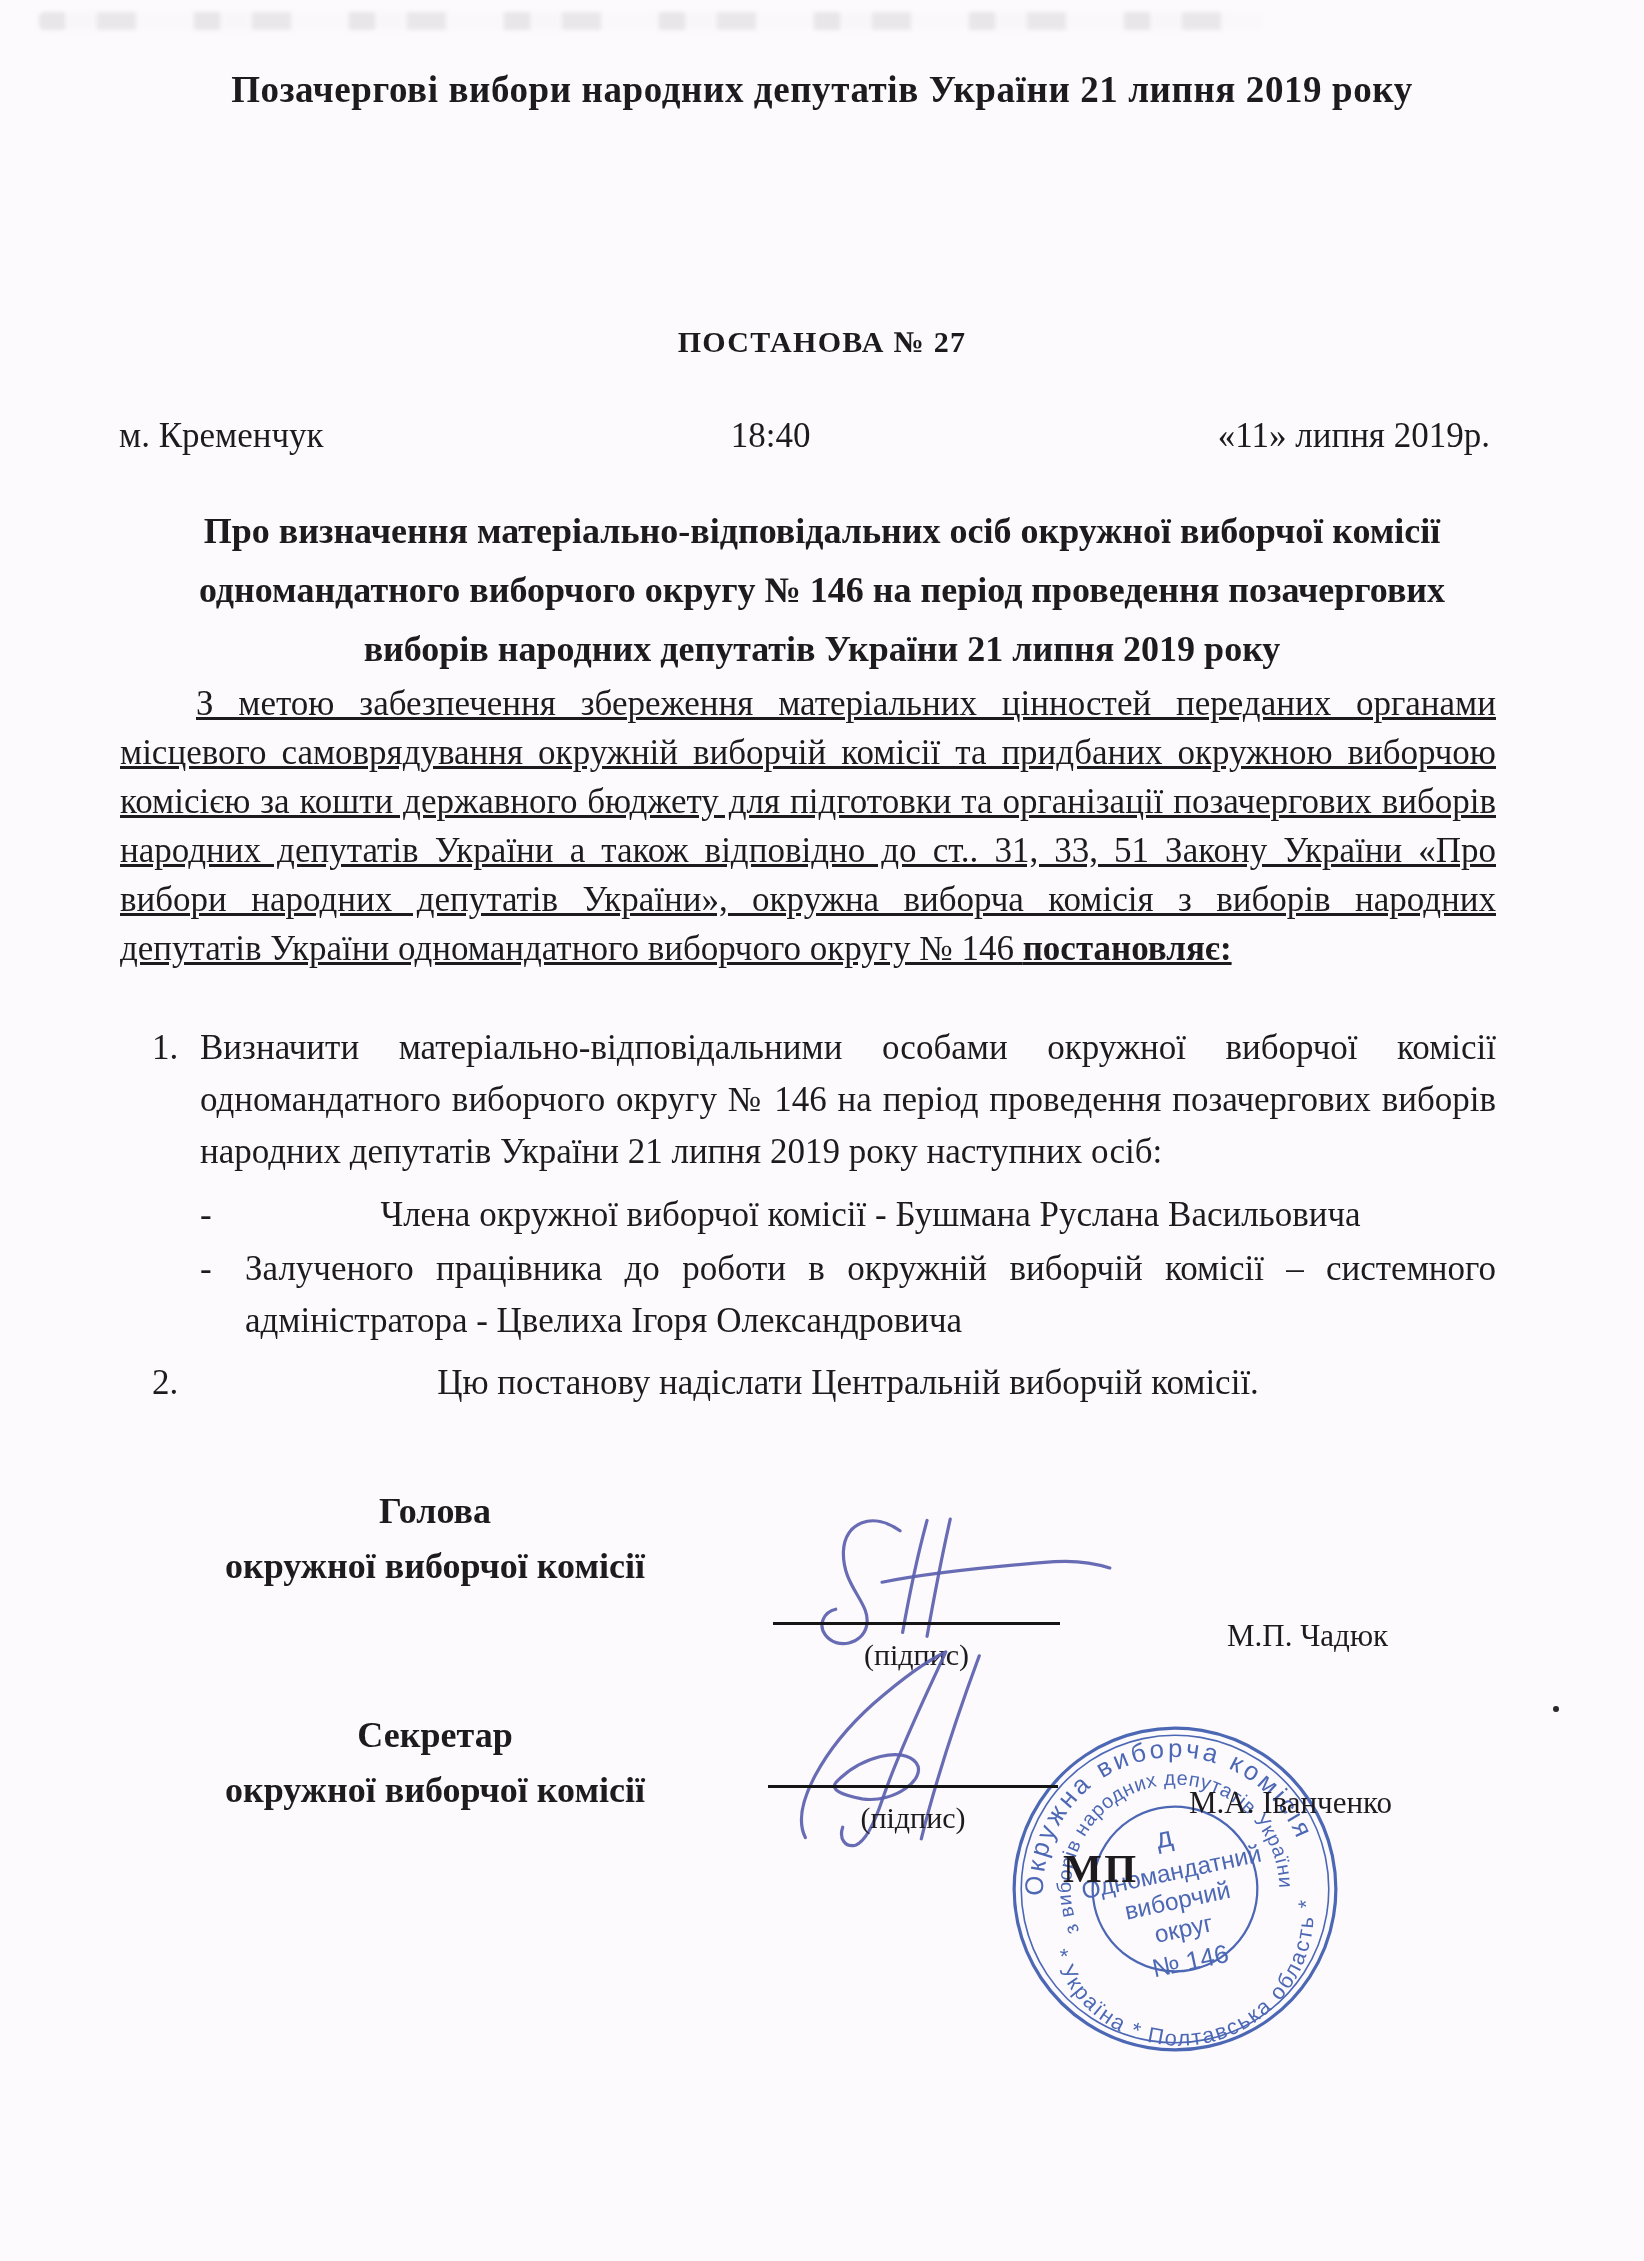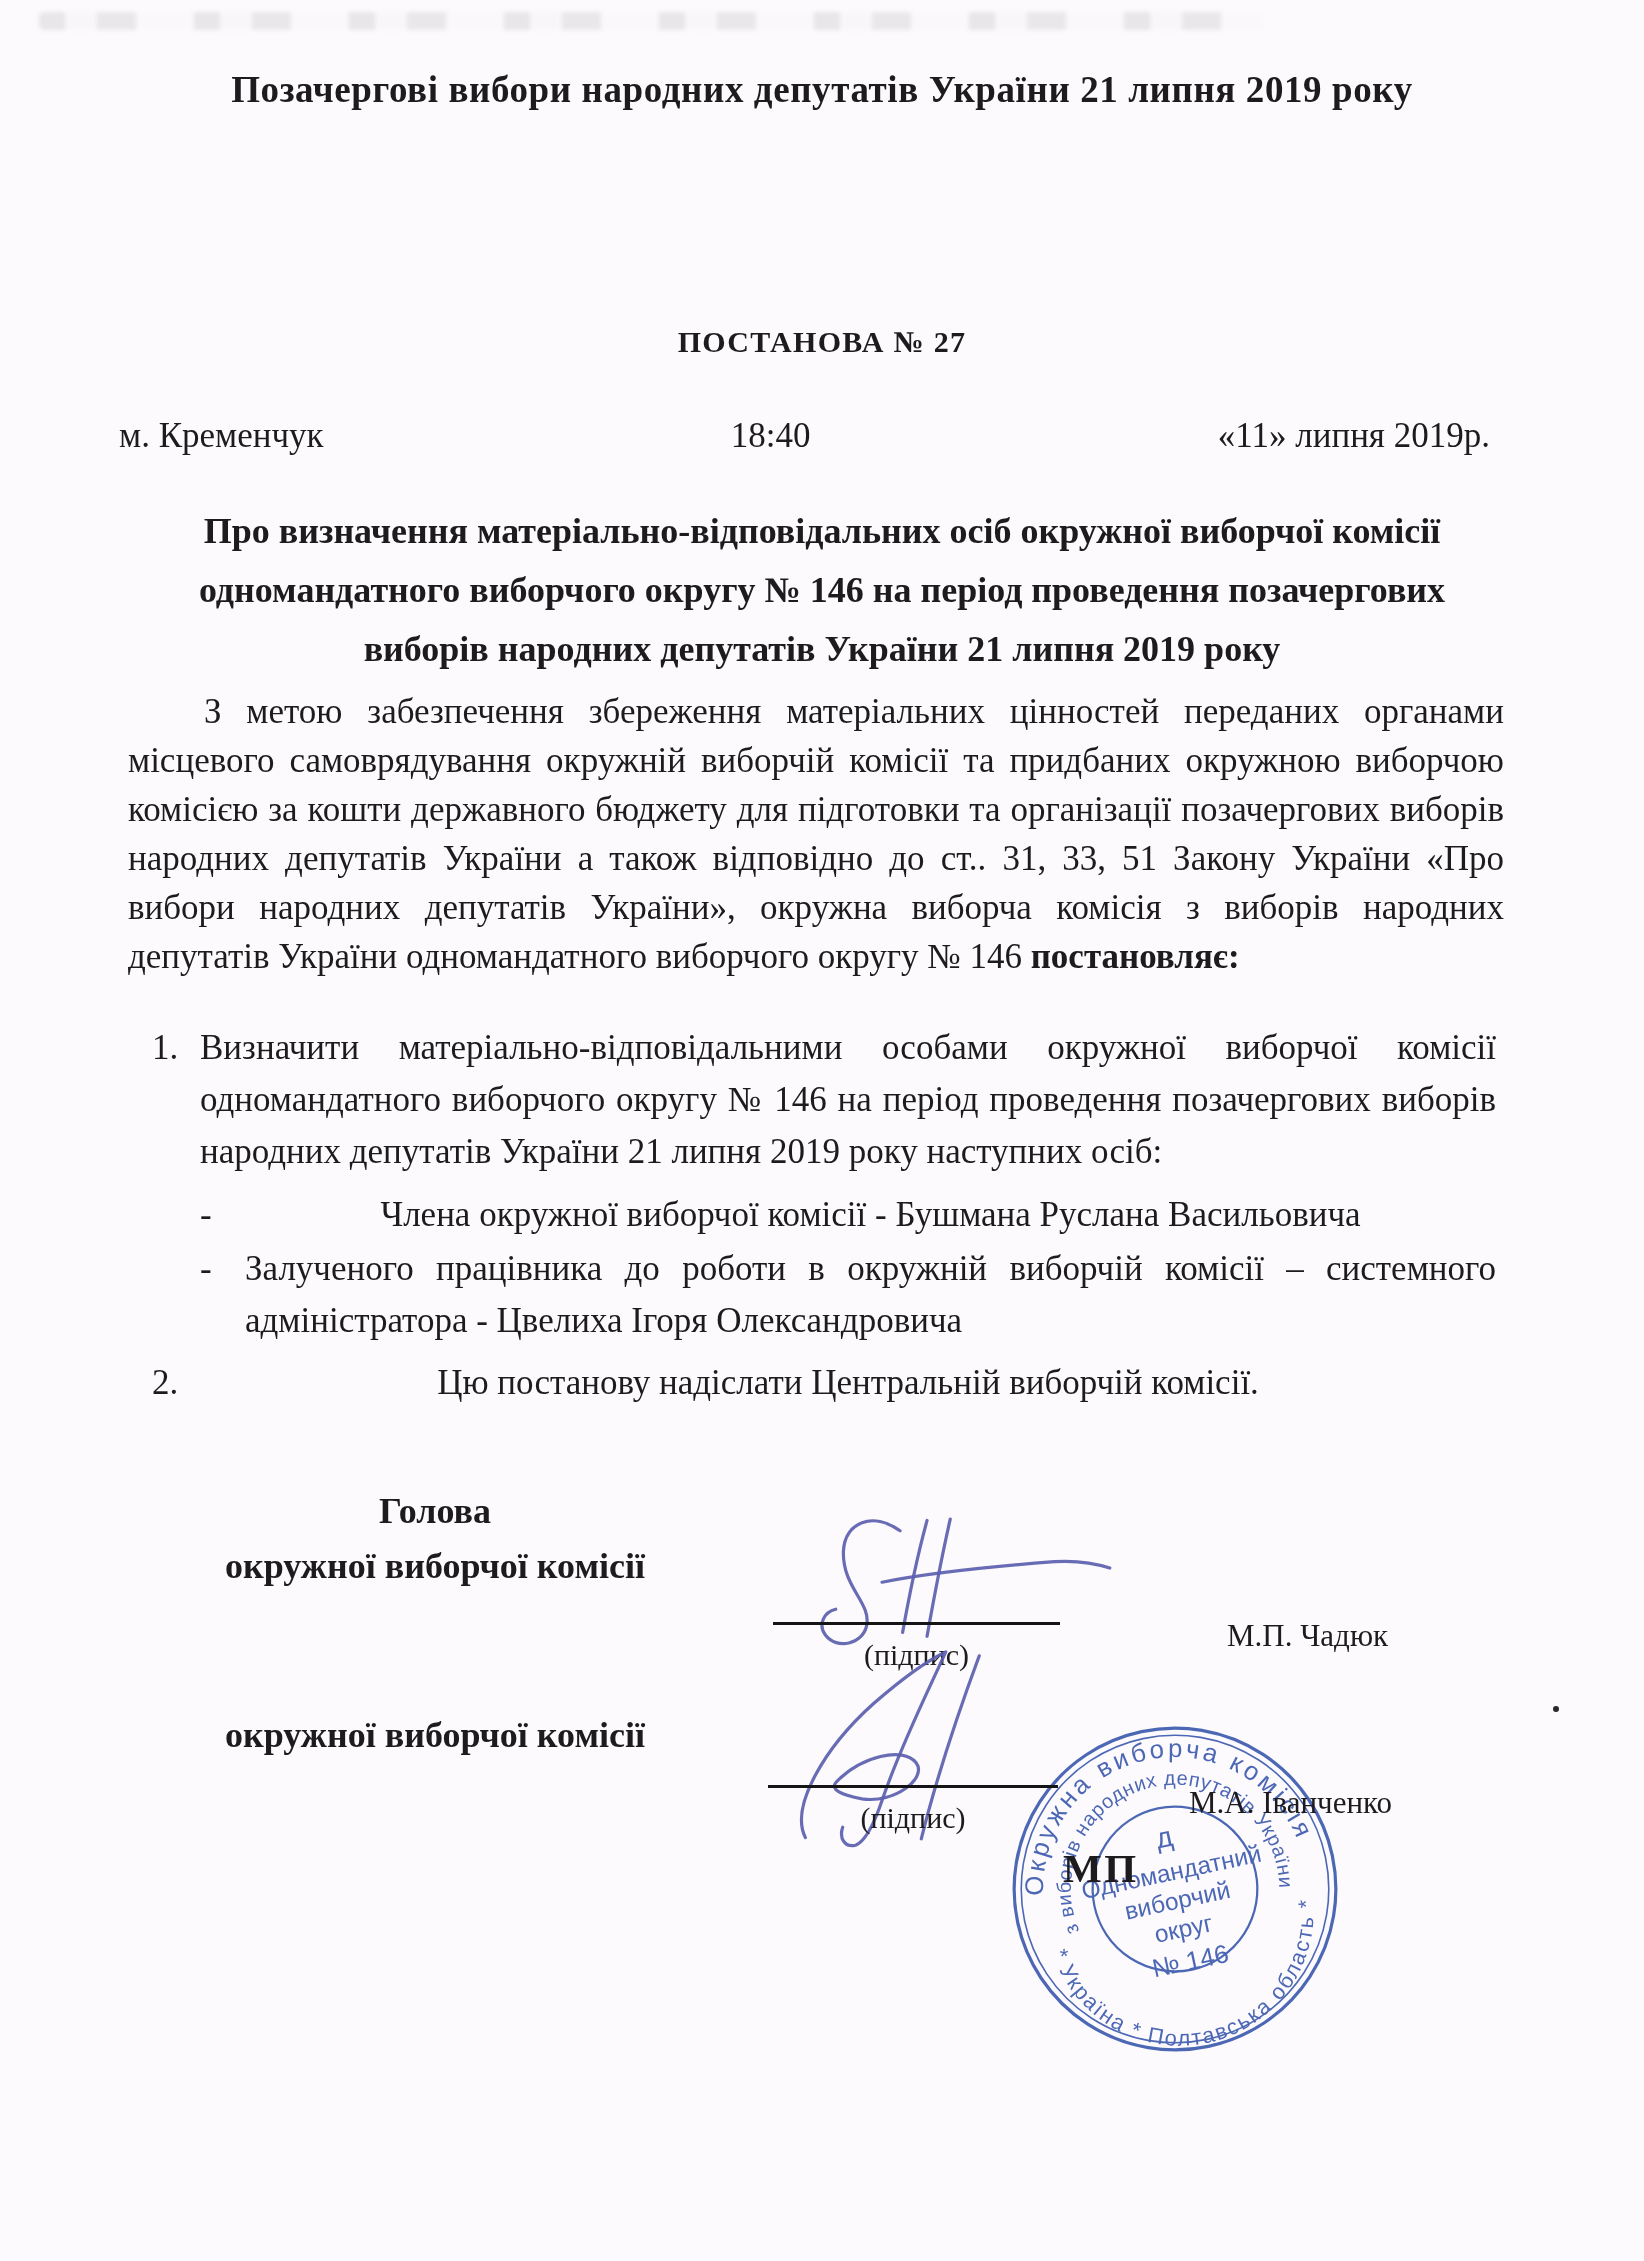--- a/index.html
+++ b/index.html
@@ -12,21 +12,21 @@
     overflow:hidden;
   }
   .abs{position:absolute;}
   .center{text-align:center;}
   .bold{font-weight:bold;}
   .kicker{font-size:37px;font-weight:bold;letter-spacing:0.6px;width:100%;}
   .orgblock{font-size:37px;font-weight:bold;line-height:59px;width:100%;}
   .postanova{font-size:30px;font-weight:bold;letter-spacing:1.3px;width:100%;}
   .dateline{display:flex;justify-content:space-between;font-size:35px;gap:16px;}
   .subject{font-size:36px;font-weight:bold;line-height:59px;text-align:center;}
-  .preamble{font-size:35px;line-height:49px;text-align:justify;text-indent:76px;margin:9px;}
+  .preamble{font-size:35px;line-height:49px;text-align:justify;text-indent:76px;margin:1px;text-decoration:underline;}
   .listrow{display:flex;align-items:flex-start;font-size:35px;line-height:52px;}
   .listrow .num{flex:none;width:48px;}
   .listrow .dash{flex:none;width:45px;}
   .listrow .itxt{flex:1;text-align:justify;}
   .listrow .itxt.nojust{text-align:center;}
   .siglabel{font-size:36px;font-weight:bold;line-height:55px;text-align:center;}
   .signame{font-size:31px;font-weight:normal;white-space:nowrap;margin-top:44px;}
   .sigline{height:3.2px;background:#151515;}
   .pidpys{font-size:30px;text-align:center;}
   .sealmark{font-size:41px;font-weight:bold;letter-spacing:2.6px;}
@@ -116,20 +116,21 @@
     <path class="sigstroke" d="M258,40 C216,10 172,26 170,72 C168,128 214,152 206,188 C200,216 160,226 142,202 C130,186 140,166 158,162"></path>
     <path class="sigstroke" d="M300,24 C284,82 272,142 262,198"></path>
     <path class="sigstroke" d="M336,22 C322,84 310,148 300,204"></path>
     <path class="sigstroke" d="M230,120 C300,106 420,94 498,88 C530,86 560,90 584,98"></path>
   </svg>
   <div class="abs sigline" style="top:1622px;left:773px;width:287px;"></div>
   <div class="abs pidpys" style="top:1638px;left:773px;width:287px;">(підпис)</div>
   <div class="abs signame" style="top:1574px;left:1227px;">М.П. Чадюк</div>
 
   <div class="abs siglabel" style="top:1708px;left:161px;width:548px;">
+    <div>Секретар</div>
     <div>окружної виборчої комісії</div>
   </div>
 
   <svg class="abs" style="top:1644px;left:728px;" width="451" height="213" viewBox="0 0 700 330">
     <path class="sigstroke" d="M120,300 C96,252 150,160 226,92 C272,52 312,24 338,12 C310,74 268,158 240,240 C228,276 214,306 198,312 C182,316 172,302 178,284"></path>
     <path class="sigstroke" d="M168,214 C206,174 272,158 292,184 C310,208 258,248 208,240 C176,234 158,226 168,214"></path>
     <path class="sigstroke" d="M390,18 C356,110 322,214 300,302"></path>
   </svg>
   <div class="abs sigline" style="top:1785px;left:768px;width:290px;"></div>
   <div class="abs pidpys" style="top:1801px;left:768px;width:290px;">(підпис)</div>

